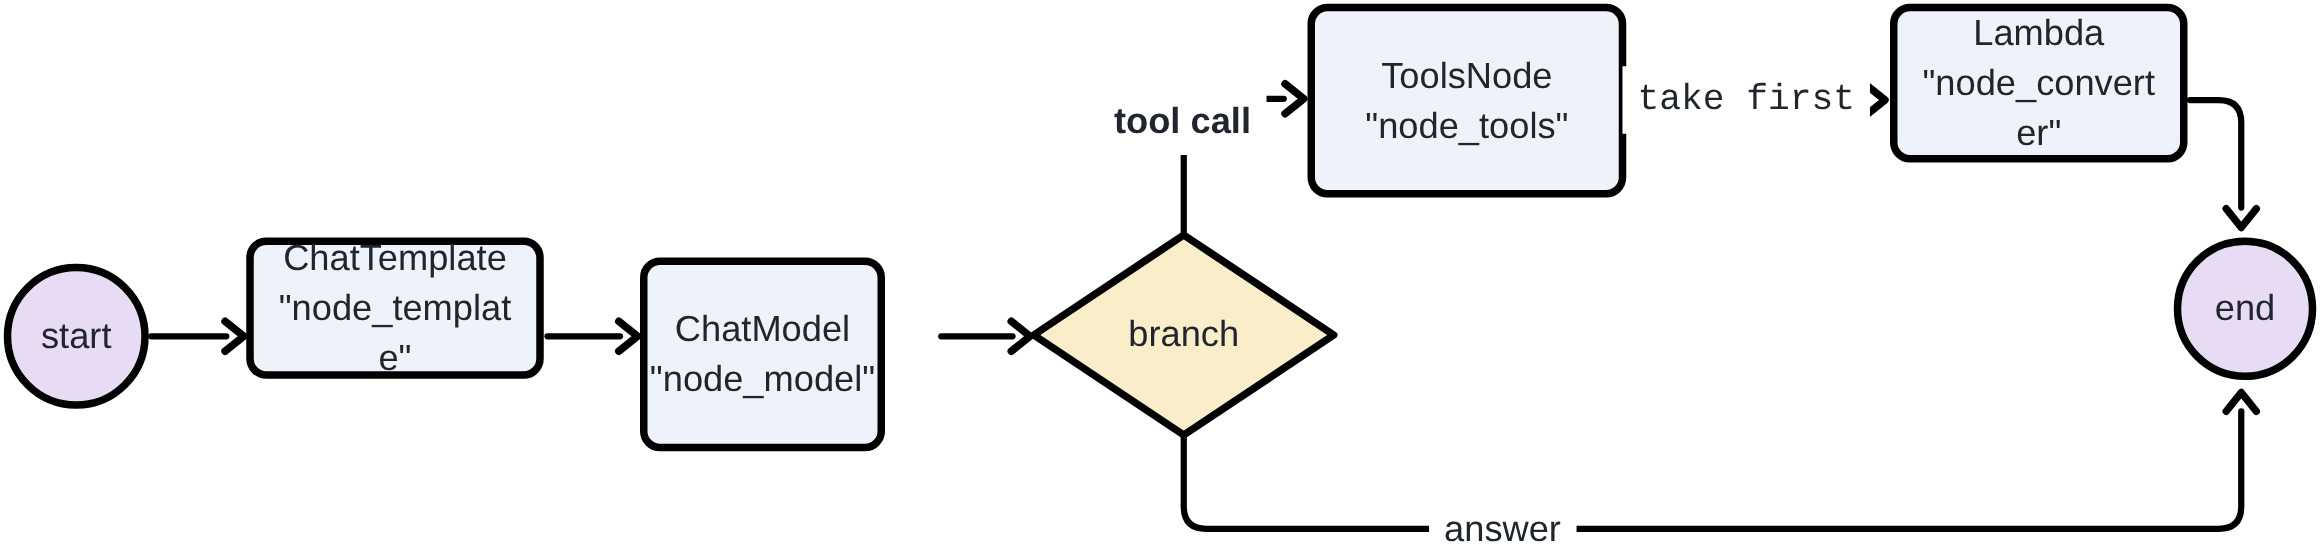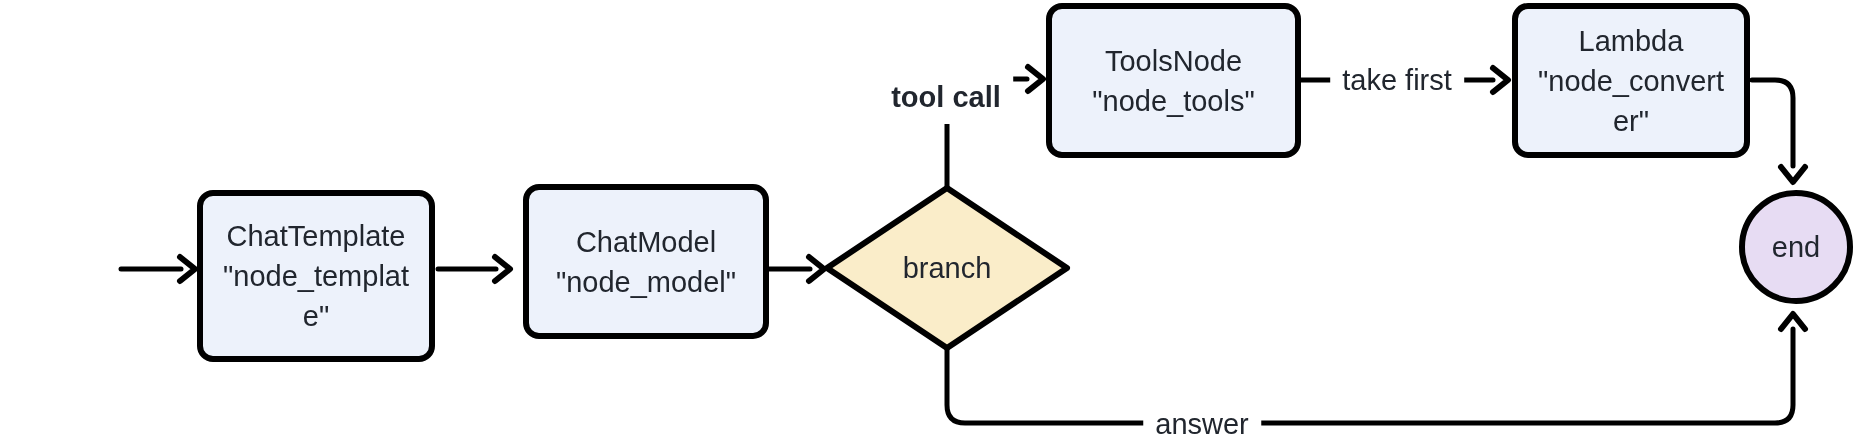--- a/index.html
+++ b/index.html
@@ -100,50 +100,53 @@
 
     <path class="edge" d="M1752 80 L1775 80 Q1793 80 1793 98 L1793 166"></path>
     <path class="arrowhead" d="M1781 167 L1793 182 L1805 167"></path>
 
     <path class="edge" d="M947 350 L947 405 Q947 423 965 423 L1775 423 Q1793 423 1793 405 L1793 329"></path>
     <path class="arrowhead" d="M1781 329 L1793 314 L1805 329"></path>
 
     <polygon class="diamond" points="947,188 1067,268 947,348 827,268"></polygon>
   </svg>
 
+  <div class="node node-circle" style="left:3px; top:211px; width:116px; height:116px;">
+    <span class="node-label">start</span>
+  </div>
 
-  <div class="node node-rect" style="left:197px; top:190px; width:238px; height:172px;">
+  <div class="node node-rect" style="left:197px; top:190px; width:238px; height:113px;">
     <span class="node-label">ChatTemplate
 "node_templat
 e"</span>
   </div>
 
-  <div class="node node-rect" style="left:512px; top:184px; width:246px; height:155px;margin-left:11px;">
+  <div class="node node-rect" style="left:512px; top:206px; width:196px; height:155px;">
     <span class="node-label">ChatModel
 "node_model"</span>
   </div>
 
   <div class="node diamond-label-box" style="left:827px; top:188px; width:240px; height:160px;">
     <span class="node-label">branch</span>
   </div>
 
   <div class="node node-rect" style="left:1046px; top:3px; width:255px; height:155px;">
     <span class="node-label">ToolsNode
 "node_tools"</span>
   </div>
 
-  <div class="node node-rect" style="left:1512px; top:3px; width:238px; height:155px;">
+  <div class="node node-rect" style="left:1512px; top:3px; width:238px; height:127px;">
     <span class="node-label">Lambda
 "node_convert
 er"</span>
   </div>
 
   <div class="node node-circle" style="left:1739px; top:190px; width:114px; height:114px;">
     <span class="node-label">end</span>
   </div>
 
   <div class="edge-label" style="left:946px; top:97px;font-weight:bold;">tool call</div>
 
-  <div class="edge-label" style="left:1397px; top:80px;">take first</div>
+  <div class="edge-label" style="left:1397px; top:80px;font-family:Liberation Mono, monospace;">take first</div>
 
   <div class="edge-label" style="left:1202px; top:424px;">answer</div>
 
 </div>
 
 </body></html>

